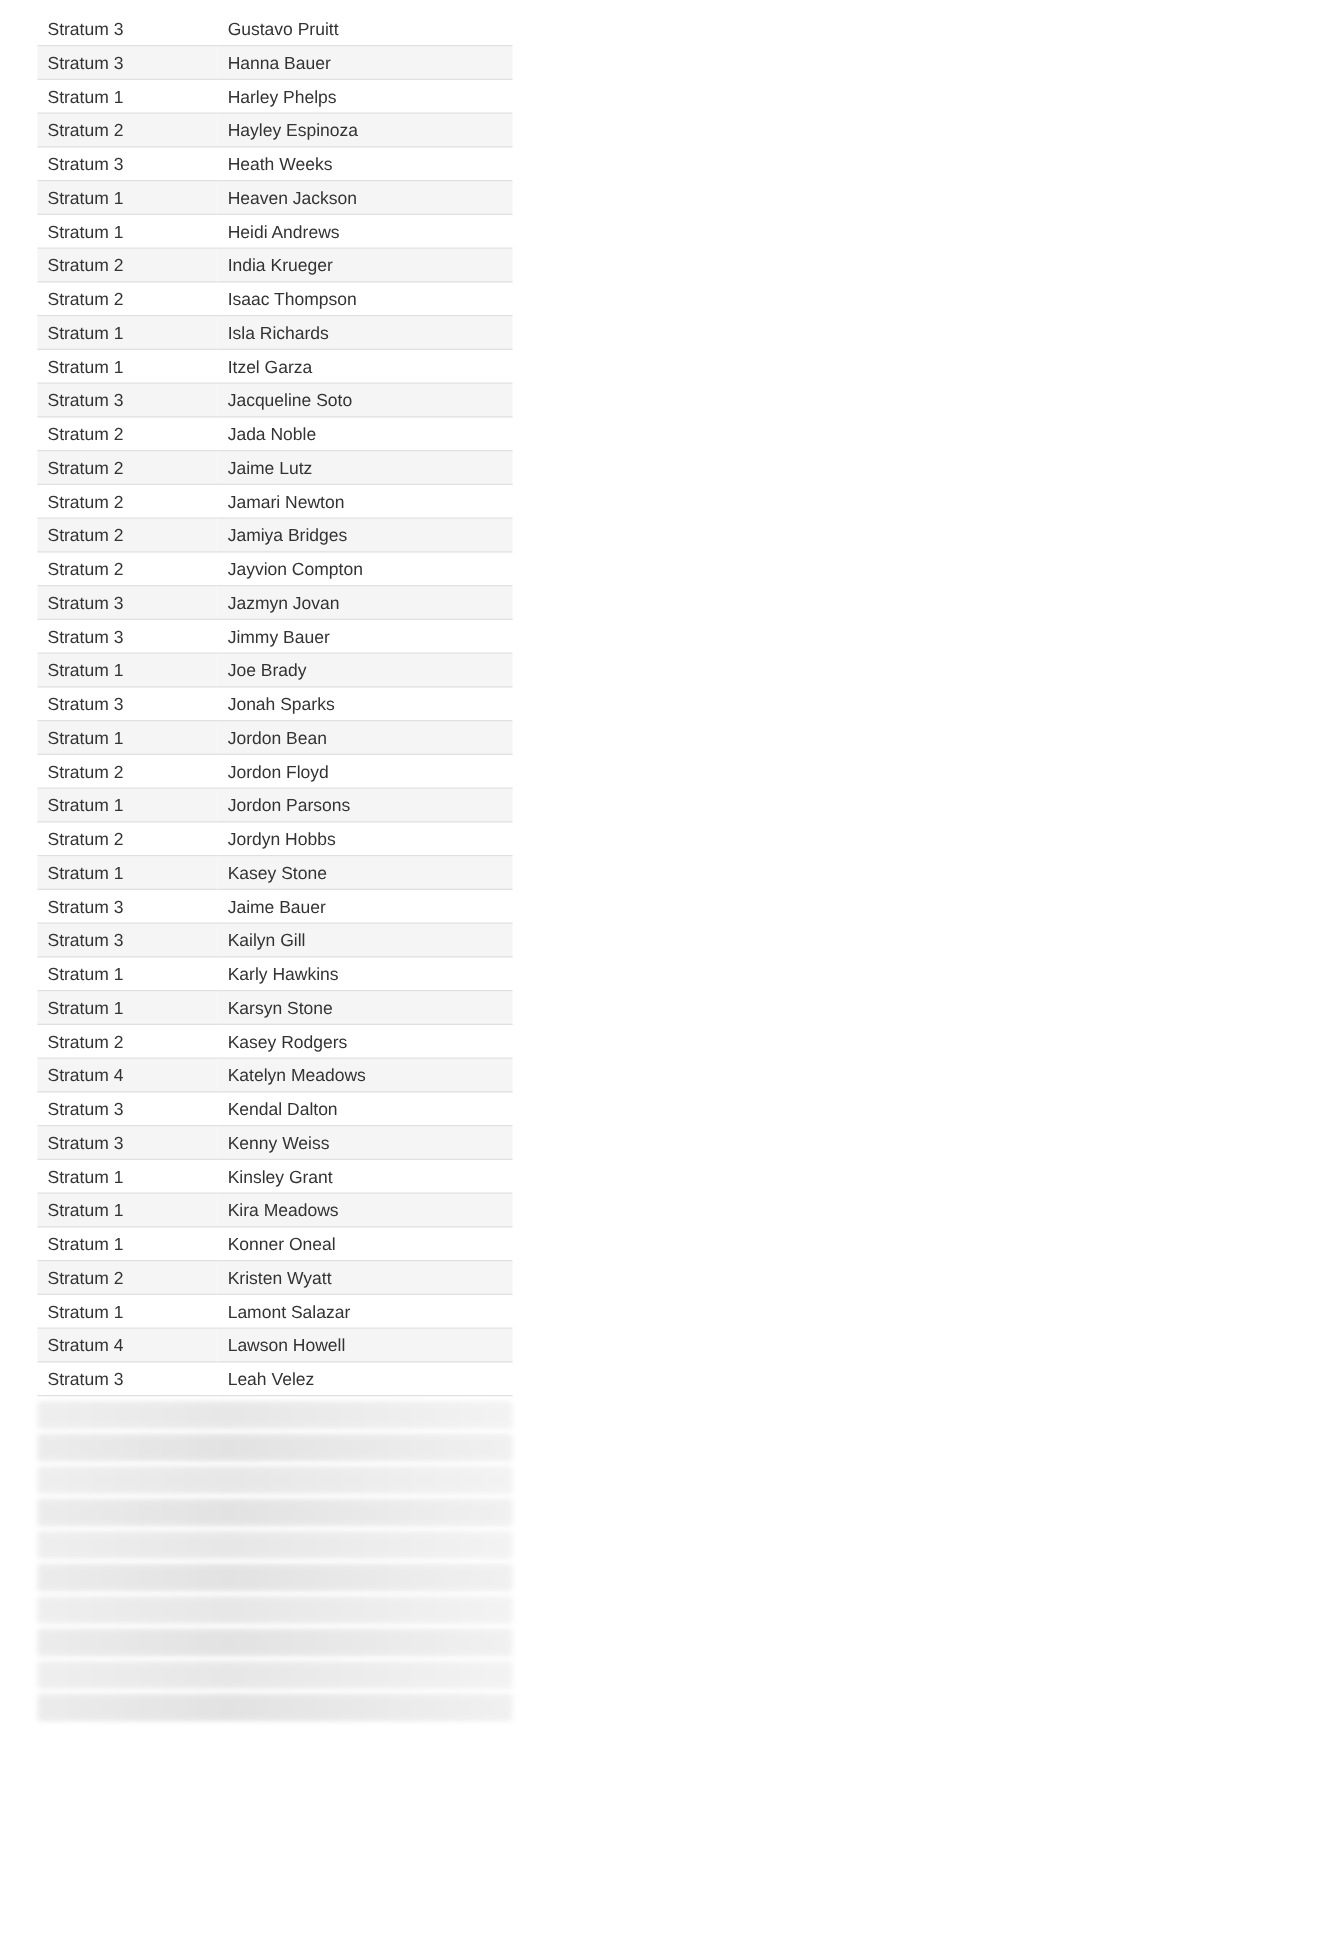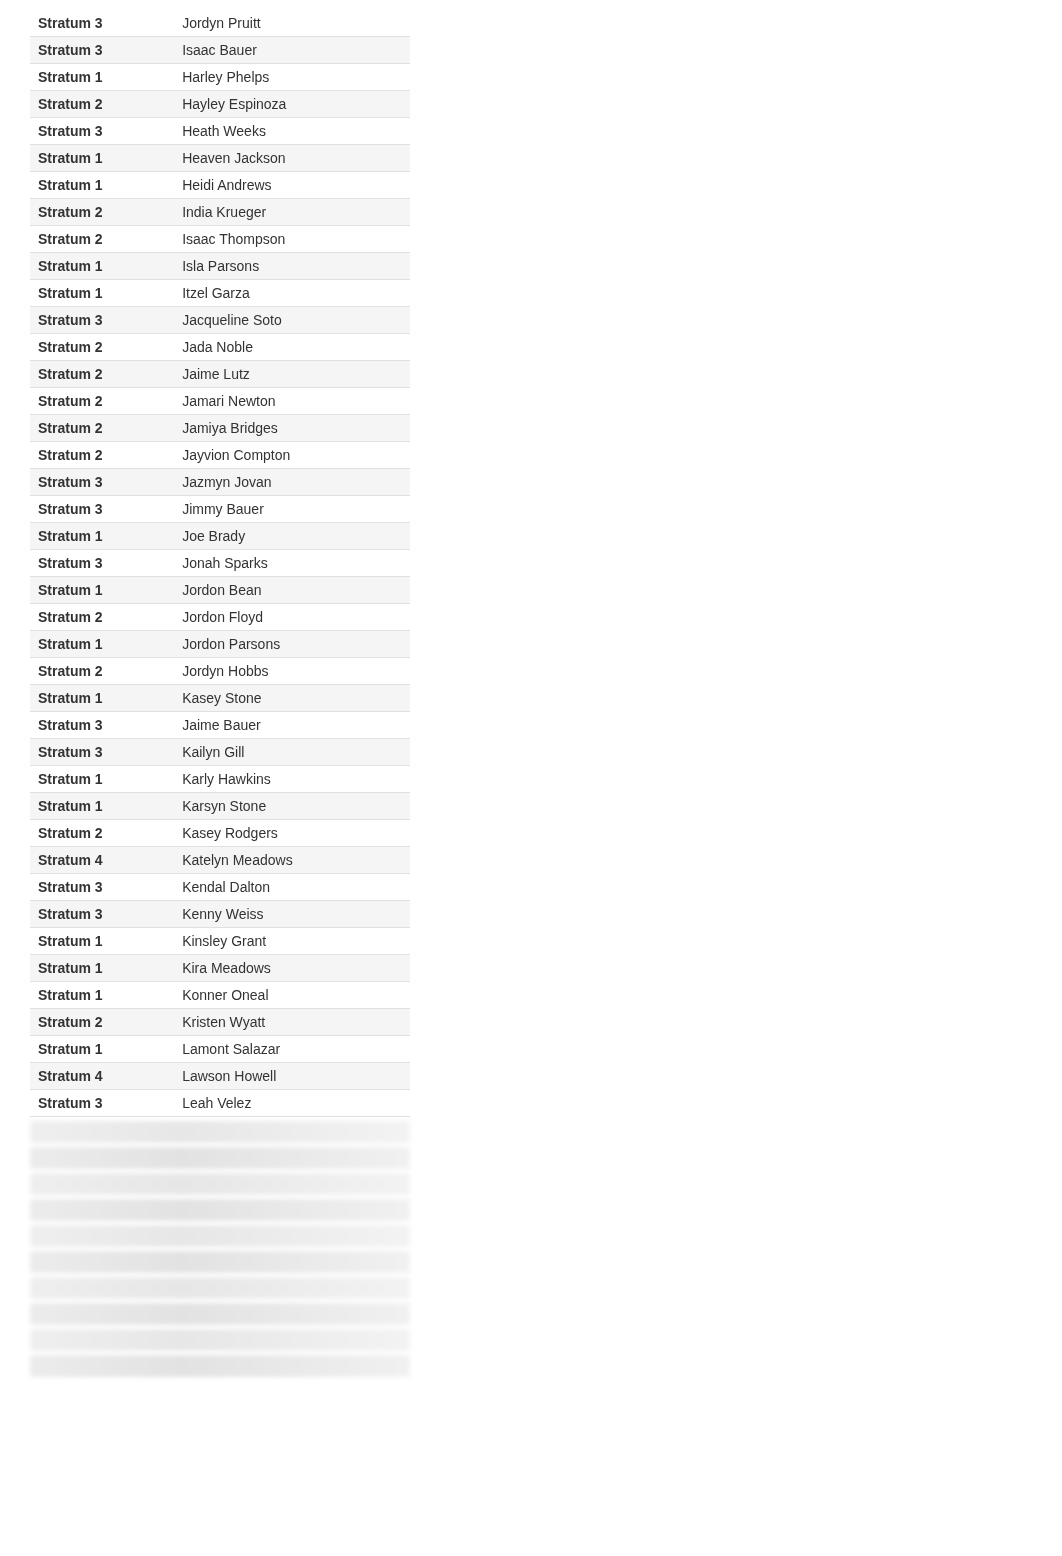--- a/index.html
+++ b/index.html
@@ -31,21 +31,20 @@
     .data-table tr:nth-child(odd) {
       background-color: #ffffff;
     }
     .data-table td {
       padding: 5px 8px;
       white-space: nowrap;
     }
     .col-stratum {
       width: 110px;
       color: #333;
-      font-weight: bold;
     }
     .col-name {
       width: 180px;
       color: #333;
     }
     .blurred-rows {
       margin-top: 4px;
       width: 380px;
     }
     .blur-row {
@@ -61,25 +60,25 @@
     }
   </style>
 </head>
 <body>
 
 <div class="table-container">
   <table class="data-table">
     <tbody id="table-body">
     <tr style="background-color: rgb(255, 255, 255);">
           <td class="col-stratum">Stratum 3</td>
-          <td class="col-name">Jordyn Pruitt</td>
-        </tr>
-        <tr style="background-color: rgb(245, 245, 245);">
-          <td class="col-stratum">Stratum 3</td>
-          <td class="col-name">Isaac Bauer</td>
+          <td class="col-name">Gustavo Pruitt</td>
+        </tr>
+        <tr style="background-color: rgb(245, 245, 245);">
+          <td class="col-stratum">Stratum 3</td>
+          <td class="col-name">Hanna Bauer</td>
         </tr>
         <tr style="background-color: rgb(255, 255, 255);">
           <td class="col-stratum">Stratum 1</td>
           <td class="col-name">Harley Phelps</td>
         </tr>
         <tr style="background-color: rgb(245, 245, 245);">
           <td class="col-stratum">Stratum 2</td>
           <td class="col-name">Hayley Espinoza</td>
         </tr>
         <tr style="background-color: rgb(255, 255, 255);">
@@ -97,21 +96,21 @@
         <tr style="background-color: rgb(245, 245, 245);">
           <td class="col-stratum">Stratum 2</td>
           <td class="col-name">India Krueger</td>
         </tr>
         <tr style="background-color: rgb(255, 255, 255);">
           <td class="col-stratum">Stratum 2</td>
           <td class="col-name">Isaac Thompson</td>
         </tr>
         <tr style="background-color: rgb(245, 245, 245);">
           <td class="col-stratum">Stratum 1</td>
-          <td class="col-name">Isla Parsons</td>
+          <td class="col-name">Isla Richards</td>
         </tr>
         <tr style="background-color: rgb(255, 255, 255);">
           <td class="col-stratum">Stratum 1</td>
           <td class="col-name">Itzel Garza</td>
         </tr>
         <tr style="background-color: rgb(245, 245, 245);">
           <td class="col-stratum">Stratum 3</td>
           <td class="col-name">Jacqueline Soto</td>
         </tr>
         <tr style="background-color: rgb(255, 255, 255);">

